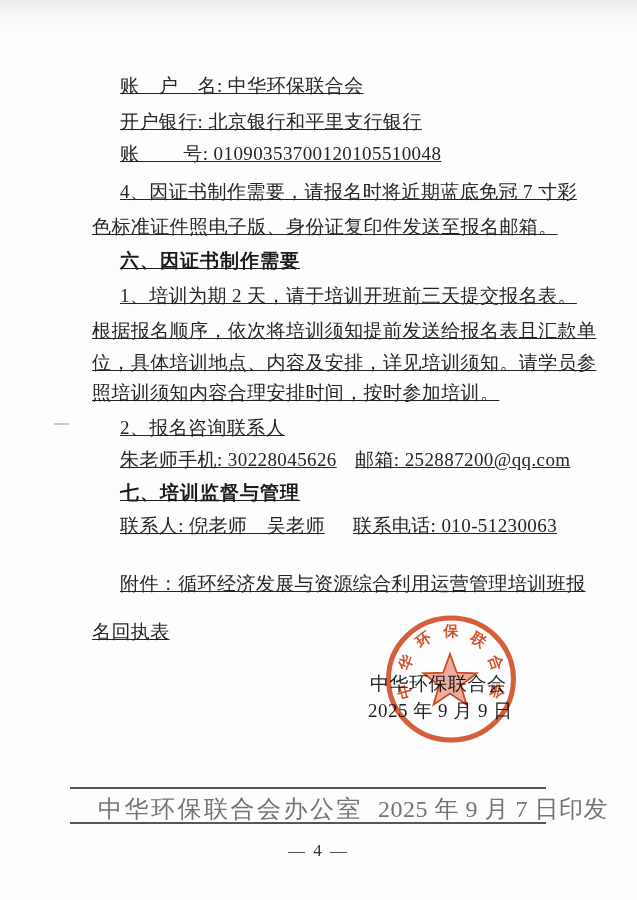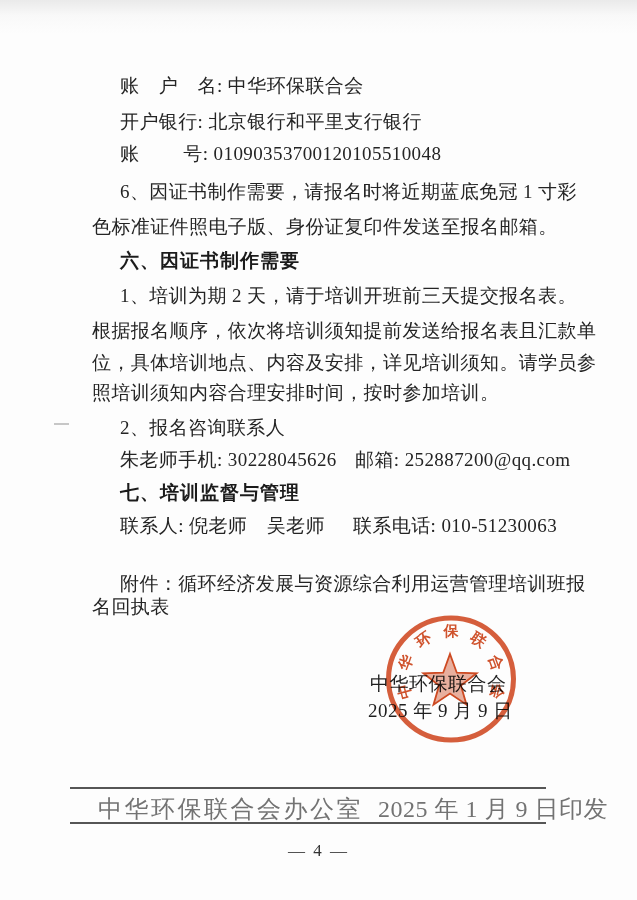--- a/index.html
+++ b/index.html
@@ -15,20 +15,21 @@
     pointer-events:none;
   }
   .speck {
     position:absolute; left:54px; top:423px; width:15px; height:2px;
     background:#9a9a9a; opacity:0.55;
   }
   .line {
     position:absolute; left:92px; white-space:nowrap;
     font-size:19px; line-height:23px; letter-spacing:0.4px;
     color:#242424;
+    text-decoration:underline;
   }
   .indent { padding-left:28px; }
   .bold { font-weight:700; letter-spacing:1px; color:#1b1b1b; }
   .sig {
     position:absolute; text-align:left; white-space:nowrap;
     font-size:19px; color:#1f1f1f; z-index:1; letter-spacing:0.5px;
   }
   .seal-svg { position:absolute; left:383px; top:612px; z-index:2; mix-blend-mode:multiply; }
   .rule {
     position:absolute; left:70px; width:476px; height:0;
@@ -45,39 +46,39 @@
 </head>
 <body>
 
 <div class="page">
   <div class="scan-shade"></div>
   <div class="speck"></div>
 
   <div class="line indent" style="top:74px">账　户　名: 中华环保联合会</div>
   <div class="line indent" style="top:110px">开户银行: 北京银行和平里支行银行</div>
   <div class="line indent" style="top:142px">账　　 号: 01090353700120105510048</div>
-  <div class="line indent" style="top:180px">6、因证书制作需要，请报名时将近期蓝底免冠 1 寸彩</div>
+  <div class="line indent" style="top:180px">4、因证书制作需要，请报名时将近期蓝底免冠 7 寸彩</div>
   <div class="line" style="top:215px">色标准证件照电子版、身份证复印件发送至报名邮箱。</div>
   <div class="line indent bold" style="top:249px">六、因证书制作需要</div>
   <div class="line indent" style="top:284px">1、培训为期 2 天，请于培训开班前三天提交报名表。</div>
   <div class="line" style="top:351px">位，具体培训地点、内容及安排，详见培训须知。请学员参</div>
   <div class="line" style="top:319px">根据报名顺序，依次将培训须知提前发送给报名表且汇款单</div>
   <div class="line" style="top:381px">照培训须知内容合理安排时间，按时参加培训。</div>
   <div class="line indent" style="top:416px">2、报名咨询联系人</div>
 
   <div class="line" style="top:448px;left:120px">朱老师手机: 30228045626</div>
   <div class="line" style="top:448px;left:355px">邮箱: 252887200@qq.com</div>
 
   <div class="line bold" style="top:481px;left:120px">七、培训监督与管理</div>
 
   <div class="line" style="top:514px;left:120px">联系人: 倪老师　吴老师</div>
   <div class="line" style="top:514px;left:353px">联系电话: 010-51230063</div>
 
   <div class="line indent" style="top:572px">附件：循环经济发展与资源综合利用运营管理培训班报</div>
-  <div class="line" style="top:595px">名回执表</div>
+  <div class="line" style="top:620px">名回执表</div>
 
   <div class="sig" style="top:671px;left:370px;width:160px">中华环保联合会</div>
   <div class="sig" style="top:698px;left:368px;width:170px">2025 年 9 月 9 日</div>
 
   <svg class="seal-svg" id="seal" width="138" height="136" viewBox="0 0 138 136" aria-hidden="true">
     <ellipse cx="68" cy="67" rx="62.5" ry="61" fill="none" stroke="#d4512b" stroke-width="5" opacity="0.92"></ellipse>
     <path d="M67,42 L73.8,60.7 L93.6,61.3 L77.9,73.6 L83.5,92.7 L67,81.5 L50.5,92.7 L56.1,73.6 L40.4,61.3 L60.2,60.7 Z" fill="rgba(208,81,42,0.45)" stroke="#cf4a22" stroke-width="1.8"></path>
     <g id="seal-arc" font-size="15" font-weight="bold" font-family="'Liberation Serif', serif">
         <text x="68" y="24" text-anchor="middle" fill="#cf4a22" opacity="0.95" transform="rotate(-105 68 67)">中</text>
         <text x="68" y="24" text-anchor="middle" fill="#cf4a22" opacity="0.95" transform="rotate(-70 68 67)">华</text>
@@ -86,16 +87,16 @@
         <text x="68" y="24" text-anchor="middle" fill="#cf4a22" opacity="0.95" transform="rotate(35 68 67)">联</text>
         <text x="68" y="24" text-anchor="middle" fill="#cf4a22" opacity="0.95" transform="rotate(70 68 67)">合</text>
         <text x="68" y="24" text-anchor="middle" fill="#cf4a22" opacity="0.95" transform="rotate(105 68 67)">会</text>
       </g>
   </svg>
 
   <div class="rule" style="top:787px"></div>
   <div class="rule" style="top:822px"></div>
 
   <div class="footer-text" style="top:793px;left:98px;letter-spacing:2.5px">中华环保联合会办公室</div>
-  <div class="footer-text" style="top:793px;left:378px;letter-spacing:0.5px">2025 年 1 月 9 日印发</div>
+  <div class="footer-text" style="top:793px;left:378px;letter-spacing:0.5px">2025 年 9 月 7 日印发</div>
 
   <div class="page-number">— 4 —</div>
 </div>
 
 </body></html>

